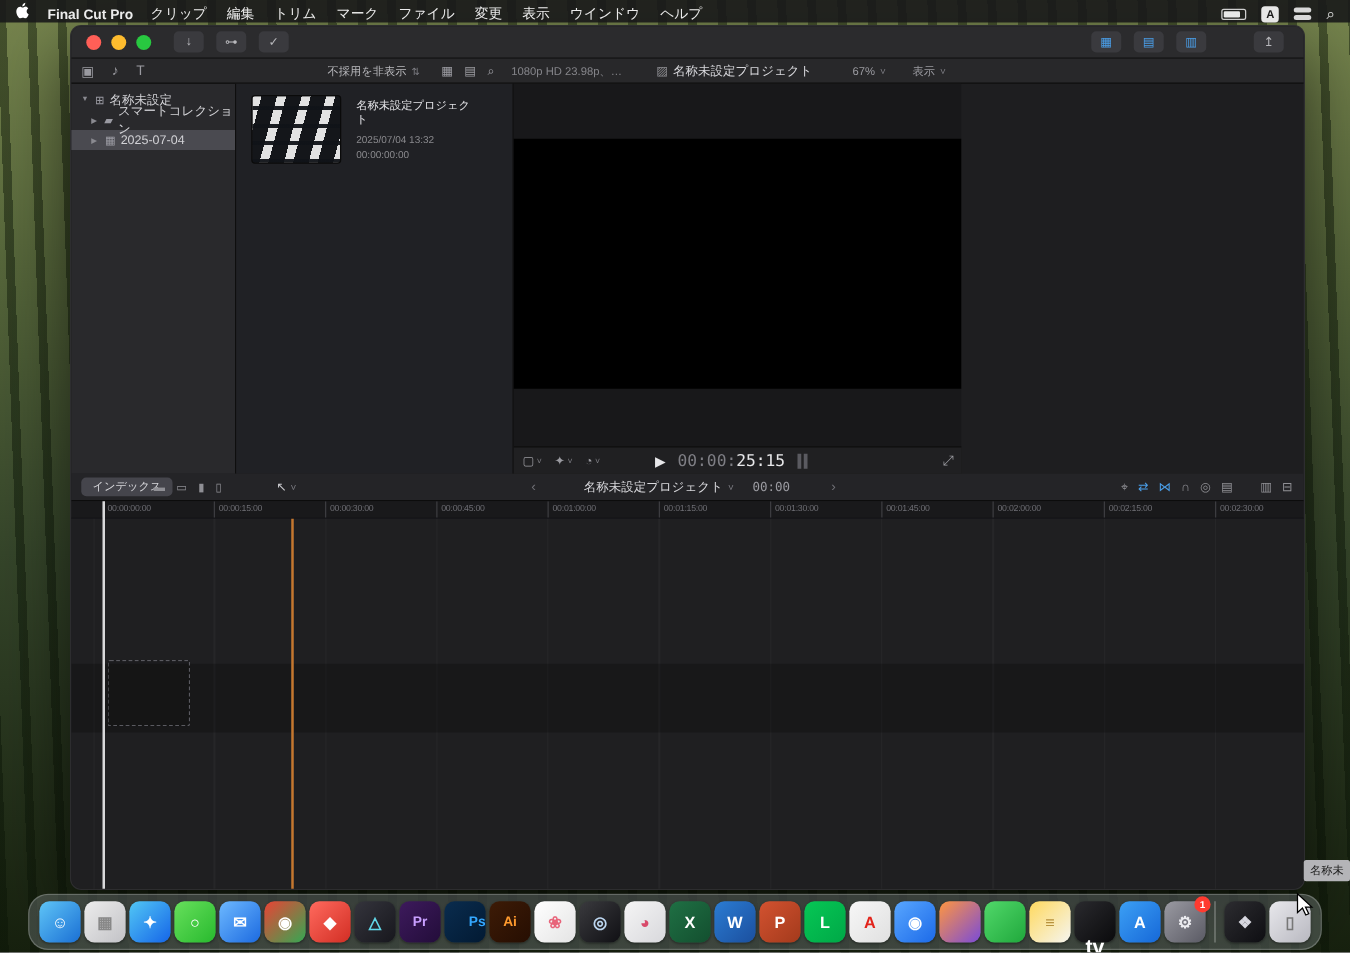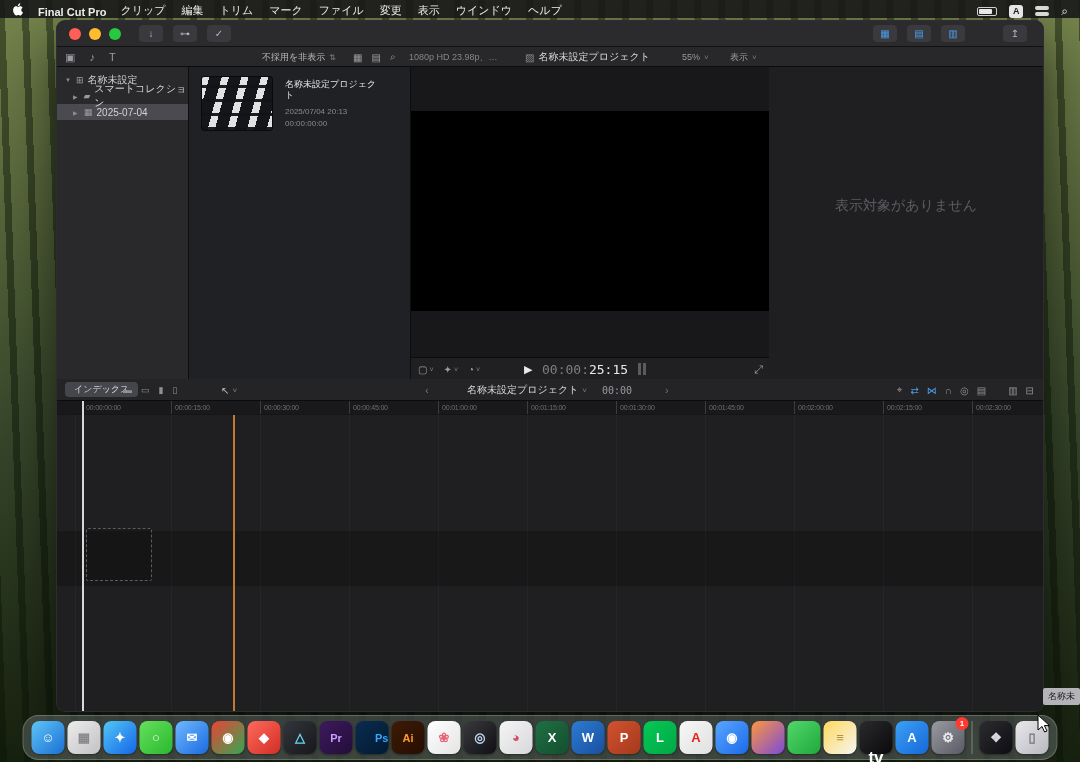--- a/index.html
+++ b/index.html
@@ -218,21 +218,21 @@
           <span class="bicon">▦</span>
           <span class="bicon">▤</span>
           <span class="bicon">⌕</span>
         </span>
       <span class="fmt">1080p HD 23.98p、…</span>
       <span class="projrow">
         <span class="clap">▨</span>
         <span>名称未設定プロジェクト</span>
       </span>
       <span class="zoomdd">
-        <span>55%</span>
+        <span>67%</span>
         <span class="dd">˅</span>
       </span>
       <span class="viewdd">
         <span>表示</span>
         <span class="dd">˅</span>
       </span>
     </div>
 
     <div class="content">
 
@@ -250,21 +250,21 @@
         <div class="srow indent selected">
           <span class="tri">▶</span>
           <span class="sicon">▦</span>
           <span>2025-07-04</span>
         </div>
       </div>
 
       <div class="browser">
         <div class="thumb"></div>
         <div class="cliptitle">名称未設定プロジェクト</div>
-        <div class="clipdate">2025/07/04 20:13</div>
+        <div class="clipdate">2025/07/04 13:32</div>
         <div class="clipdur">00:00:00:00</div>
       </div>
 
       <div class="viewer">
         <div class="video"></div>
         <div class="vcontrols">
           <span class="vmenus">
               <span class="vmenu">
                 <i class="vg">▢</i>
                 <i class="vc">˅</i>
@@ -284,23 +284,20 @@
             <span class="bri">25:15</span>
           </span>
           <span class="vmeters">
               <i></i>
               <i></i>
             </span>
           <span class="vfs">⤢</span>
         </div>
       </div>
 
-      <div class="rightpane">
-        <div class="emptymsg">表示対象がありません</div>
-      </div>
     </div>
 
     <div class="tl-toolbar">
       <span class="idxbtn">インデックス</span>
       <span class="tltools">
           <span class="ttool">▬</span>
           <span class="ttool">▭</span>
           <span class="ttool">▮</span>
           <span class="ttool">▯</span>
         </span>

